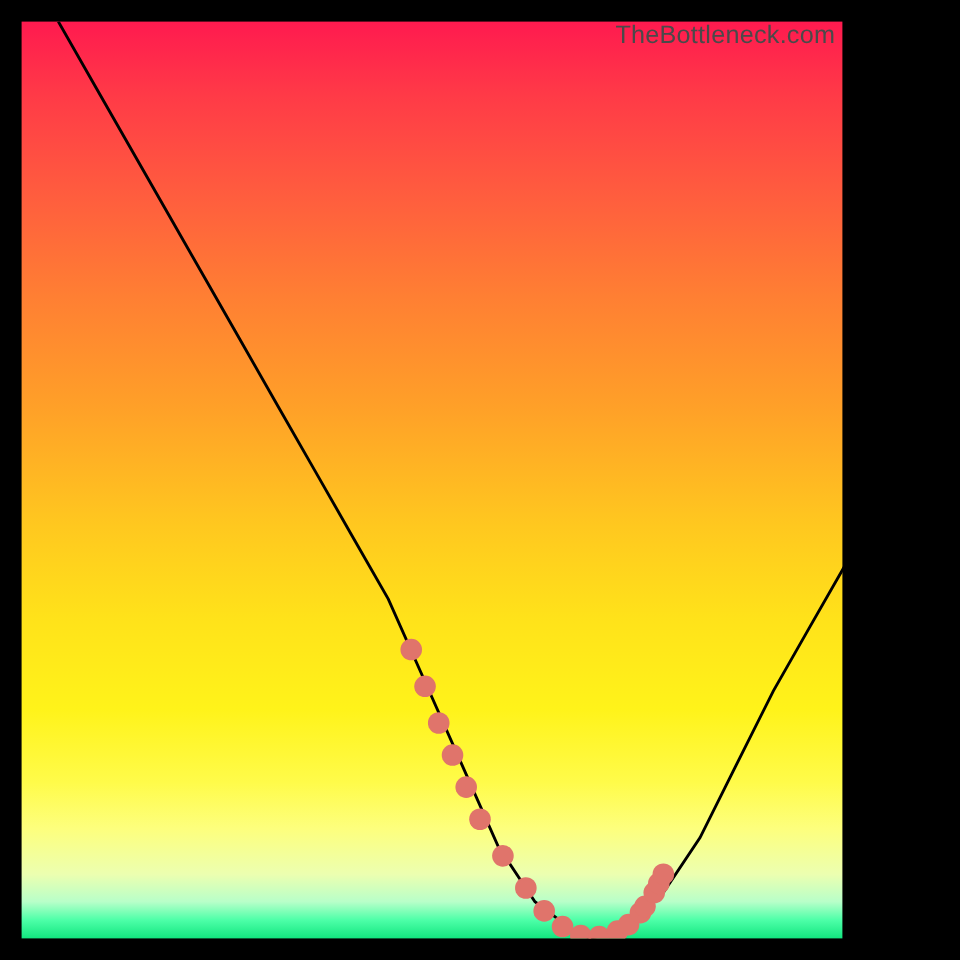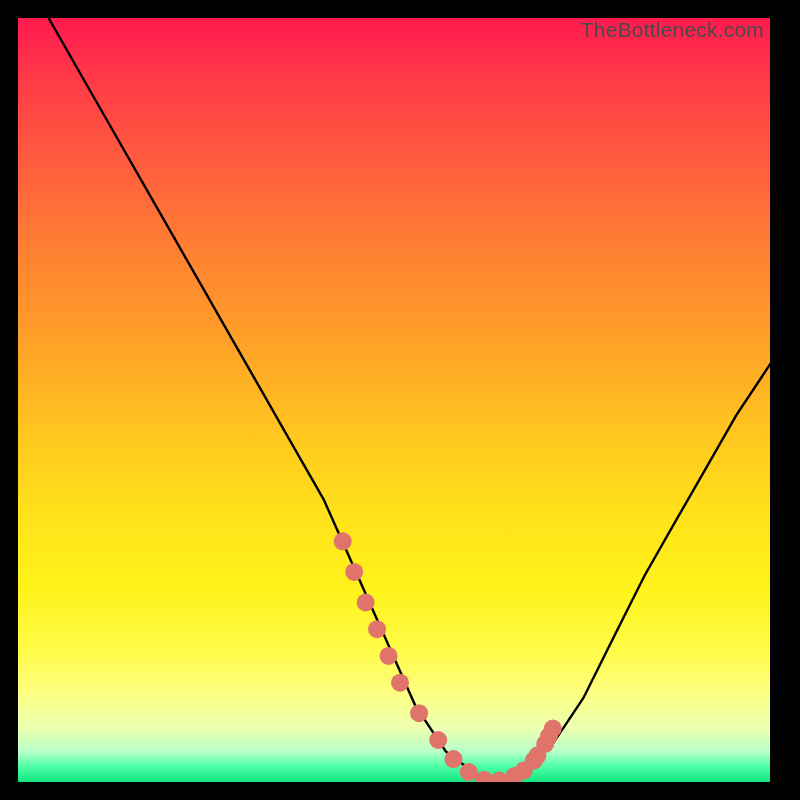--- a/index.html
+++ b/index.html
@@ -8,21 +8,21 @@
     width: 800px;
     height: 800px;
     background: #000000;
     overflow: hidden;
     font-family: Arial, Helvetica, sans-serif;
   }
   .frame {
     position: absolute;
     left: 18px;
     top: 18px;
-    width: 752px;
+    width: 684px;
     height: 764px;
     background: #000000;
   }
   .gradient-bg {
     position: absolute;
     left: 0;
     top: 0;
     width: 100%;
     height: 100%;
     background: linear-gradient(

